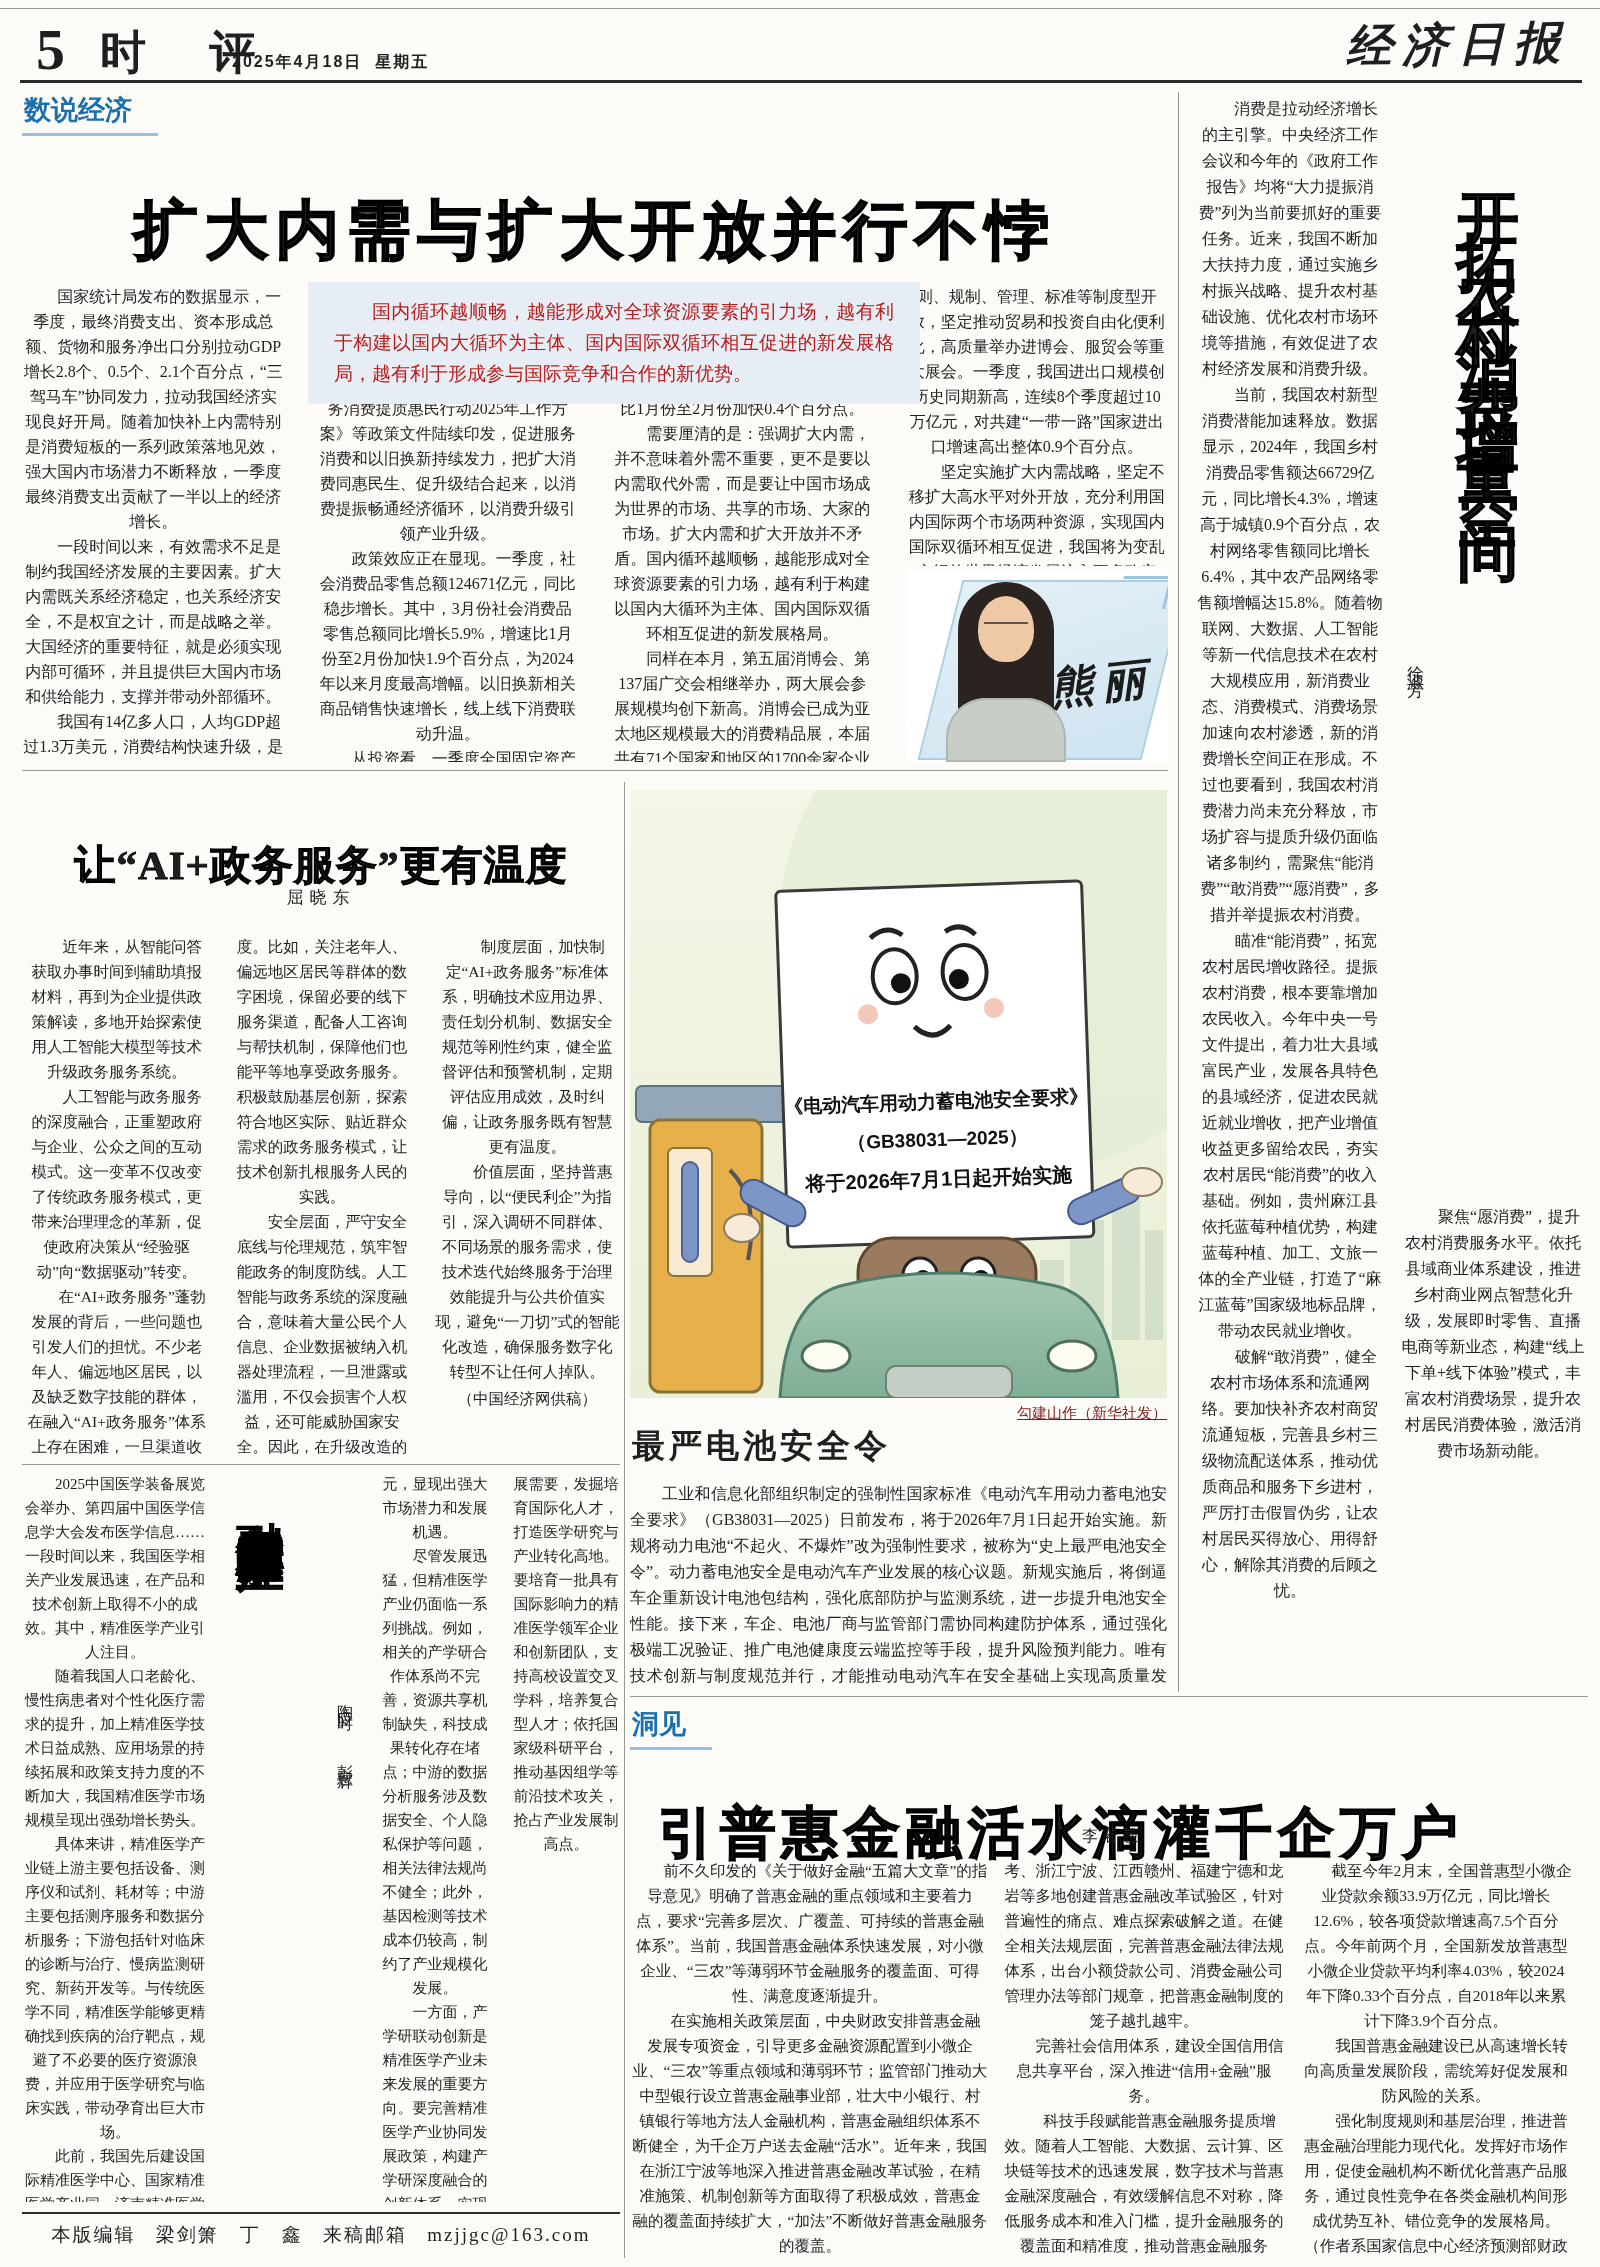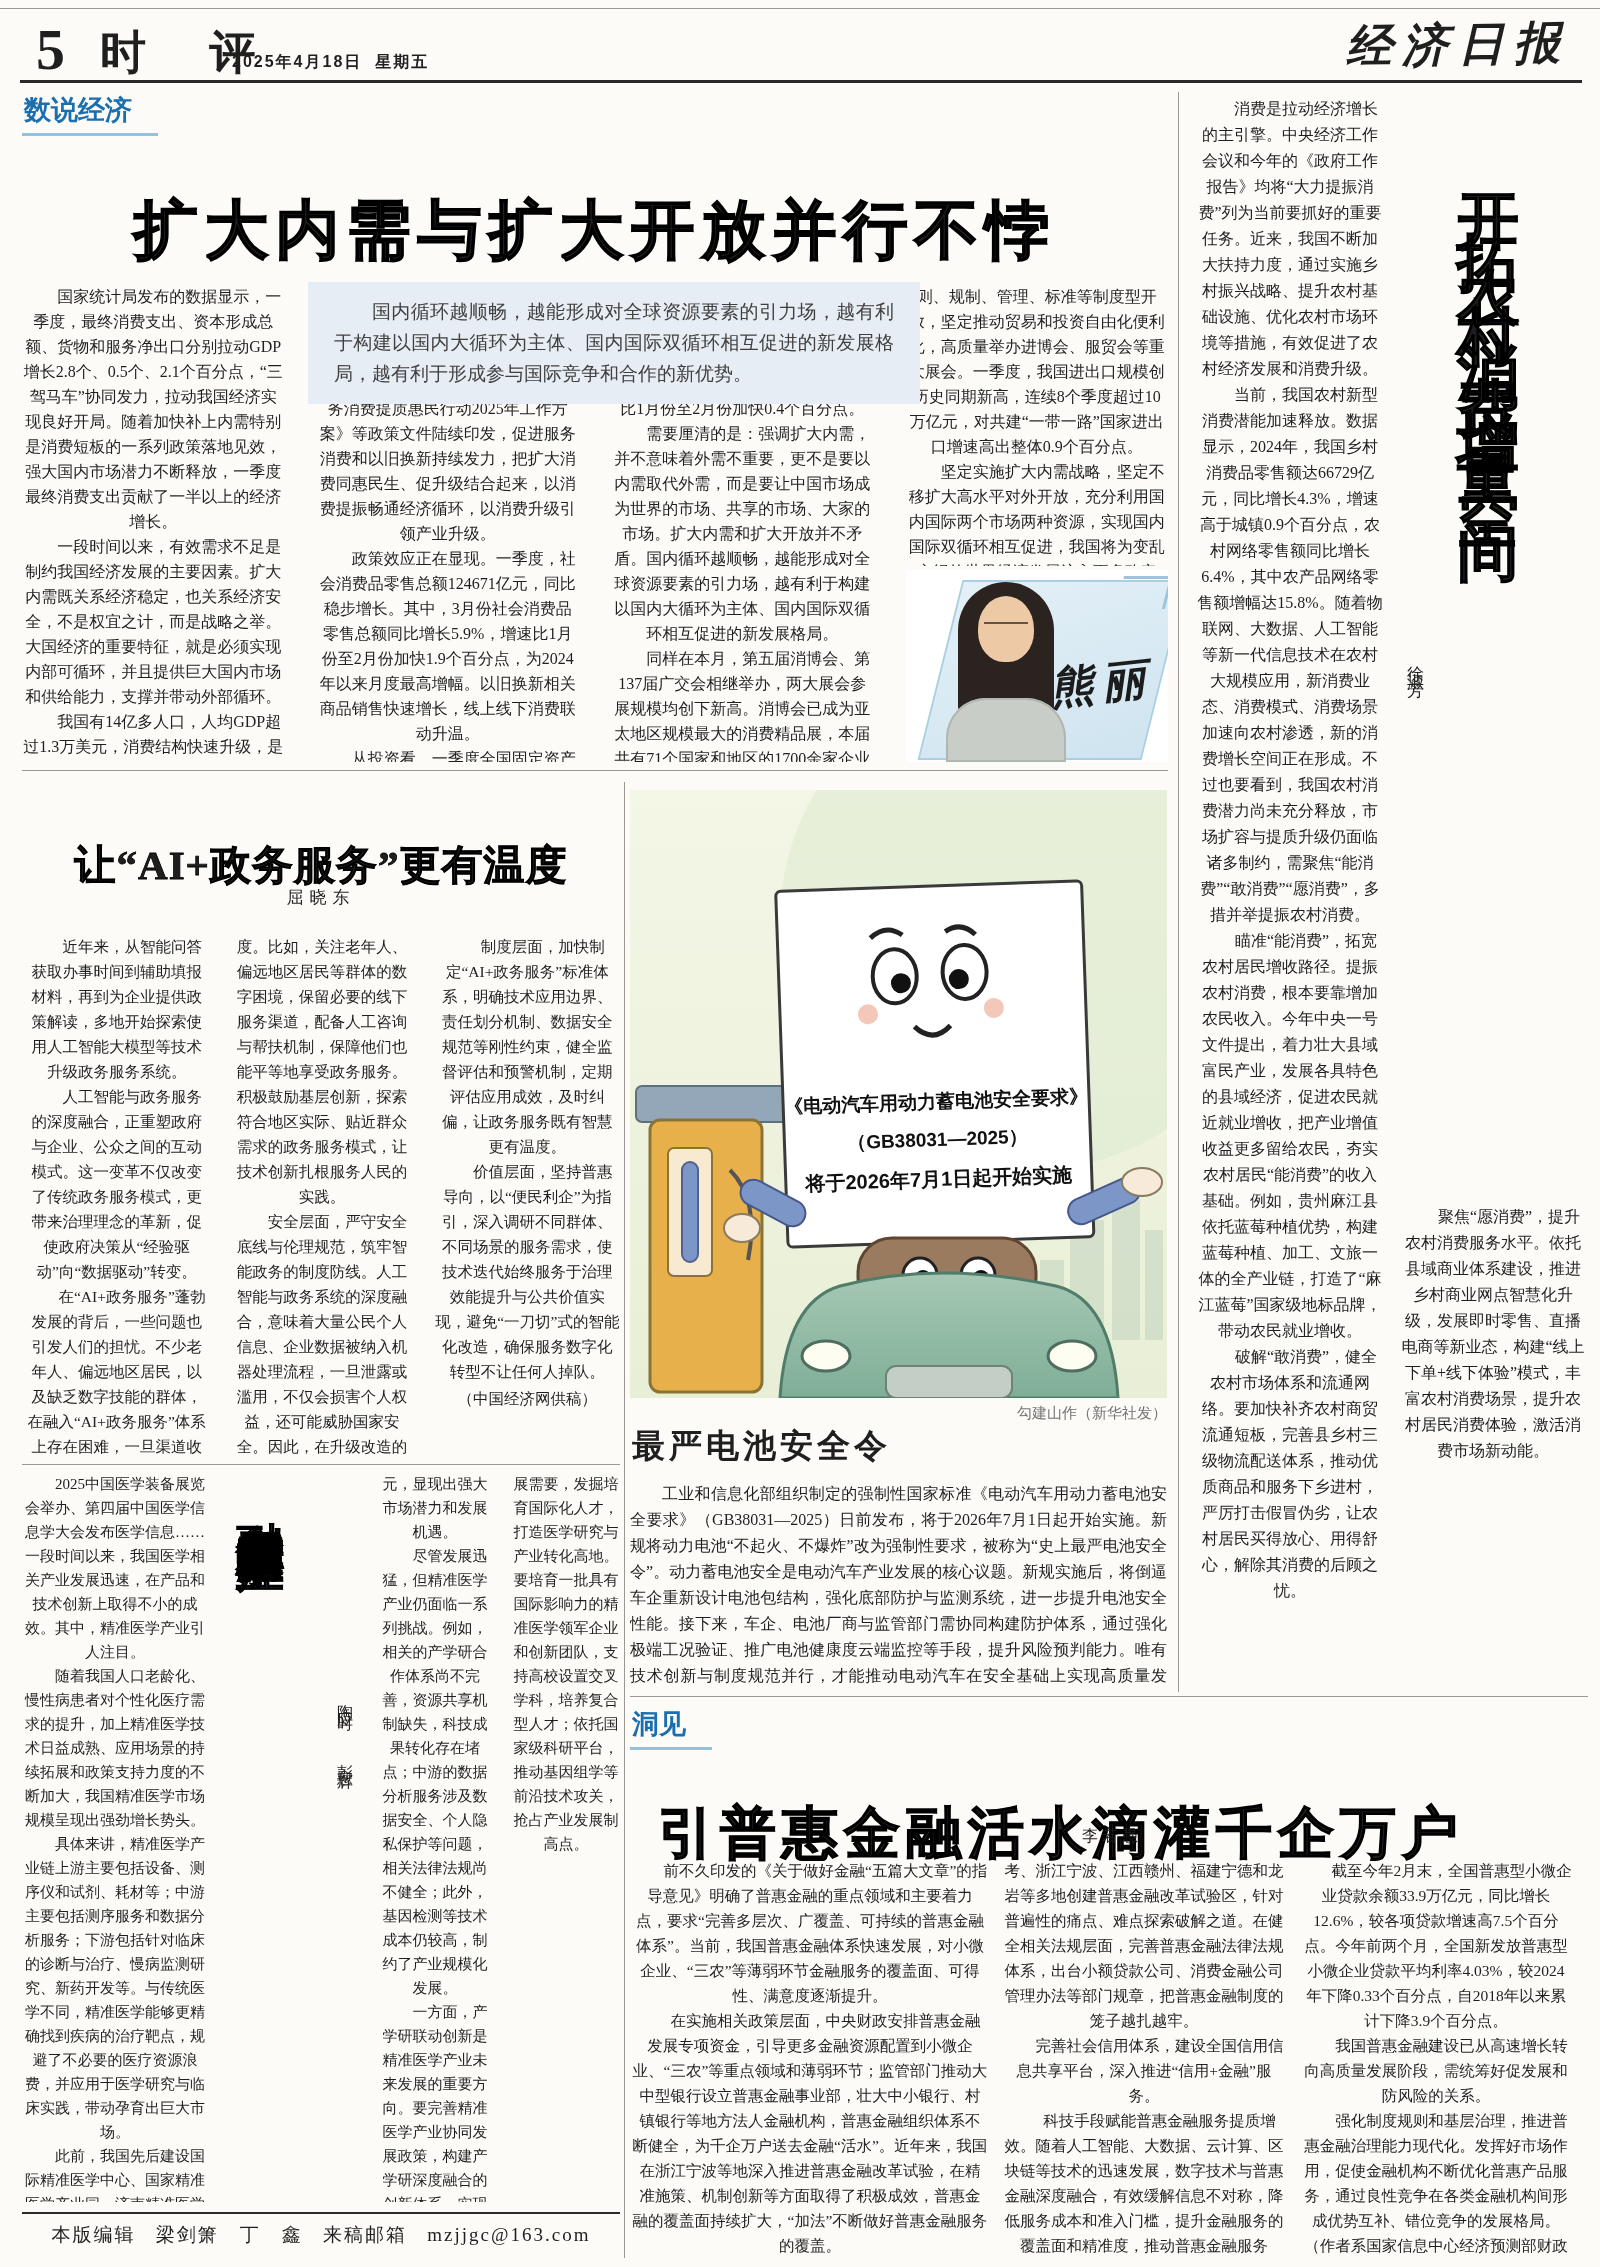--- a/index.html
+++ b/index.html
@@ -21,21 +21,21 @@
   .vtext{writing-mode:vertical-rl;text-orientation:upright;}
   
   #top-article{position:absolute;left:22px;top:92px;width:1146px;height:674px;}
   #top-headline{position:absolute;left:0;top:52px;width:100%;text-align:center;
     font-family:"Liberation Sans","DejaVu Sans",sans-serif;font-weight:900;font-size:64px;letter-spacing:7px;
     -webkit-text-stroke:1.5px #000;}
   #top-cols{position:absolute;left:0;top:192px;width:100%;height:478px;gap:32px;}
   #top-cols .col{flex:1;font-size:16px;line-height:25px;height:478px;}
   #top-col2,#top-col3{padding-top:112px;height:366px!important;}
   #intro-box{position:absolute;left:286px;top:190px;width:560px;height:94px;background:#e7edf5;
-    padding:14px 26px;font-size:19px;line-height:31px;color:#404040;text-align:justify;text-indent:2em;overflow:hidden;}
+    padding:14px 26px;font-size:19px;line-height:31px;color:#b91c1c;text-align:justify;text-indent:2em;overflow:hidden;}
   #top-col4-wrap{flex:1;display:flex;flex-direction:column;}
   #top-col4{height:278px;flex:none;}
   
   #author-photo{position:relative;margin-top:4px;height:192px;background:#fff;overflow:hidden;}
   .photo-bg{position:absolute;left:34px;top:10px;width:220px;height:176px;background:linear-gradient(160deg,#e3f0f7,#cfe4f0);
     border:2px solid #abcfe2;transform:skewX(-14deg);}
   .photo-bg2{position:absolute;left:214px;top:6px;width:46px;height:30px;border-top:3px solid #9cc4da;border-right:3px solid #9cc4da;transform:skewX(-14deg);}
   .person-hair{position:absolute;left:52px;top:12px;width:96px;height:150px;background:#2b2320;border-radius:48px 48px 26px 26px;}
   .person-face{position:absolute;left:72px;top:26px;width:56px;height:66px;background:#eec9a6;border-radius:50% 50% 46% 46%;}
   .person-glasses{position:absolute;left:78px;top:52px;width:44px;height:12px;border-top:2px solid #66514a;}
@@ -51,21 +51,21 @@
   #right-colB{position:absolute;left:204px;top:1112px;width:186px;height:484px;font-size:16px;line-height:26px;}
   
   #ai-article{position:absolute;left:22px;top:782px;width:598px;height:682px;}
   #ai-headline{position:absolute;left:0;top:22px;width:100%;text-align:center;font-weight:900;font-size:41px;letter-spacing:1px;font-family:"Liberation Serif",serif;-webkit-text-stroke:0.8px #000;}
   #ai-byline{position:absolute;left:0;top:104px;width:100%;text-align:center;font-size:17px;letter-spacing:6px;}
   #ai-cols{position:absolute;left:2px;top:152px;width:596px;height:524px;gap:20px;}
   #ai-cols .col{flex:1;font-size:15.5px;line-height:25px;height:524px;}
   .credit{text-align:right;text-indent:0!important;padding-top:2px;}
   
   #cartoon{position:absolute;left:630px;top:790px;width:537px;height:608px;}
-  #cartoon-caption{position:absolute;left:630px;top:1404px;width:537px;text-align:right;font-size:15px;color:#737373;}
+  #cartoon-caption{position:absolute;left:630px;top:1404px;width:537px;text-align:right;font-size:15px;color:#7f1d1d;text-decoration:underline;}
   
   #battery-article{position:absolute;left:630px;top:1424px;width:537px;height:264px;}
   #battery-headline{font-family:"Liberation Sans","DejaVu Sans",sans-serif;font-weight:900;font-size:33px;letter-spacing:4px;margin:0 0 12px 2px;}
   #battery-body{font-size:16px;line-height:26px;text-align:justify;text-indent:2em;height:206px;overflow:hidden;}
   
   #insight-article{position:absolute;left:630px;top:1706px;width:958px;height:556px;}
   #insight-headline{position:absolute;left:28px;top:44px;width:920px;
     font-family:"Liberation Sans","DejaVu Sans",sans-serif;font-weight:900;font-size:56px;letter-spacing:6px;-webkit-text-stroke:1.2px #000;}
   #insight-byline{position:absolute;left:452px;top:120px;font-size:16px;letter-spacing:4px;}
   #insight-cols{position:absolute;left:2px;top:152px;width:956px;height:402px;gap:14px;}

